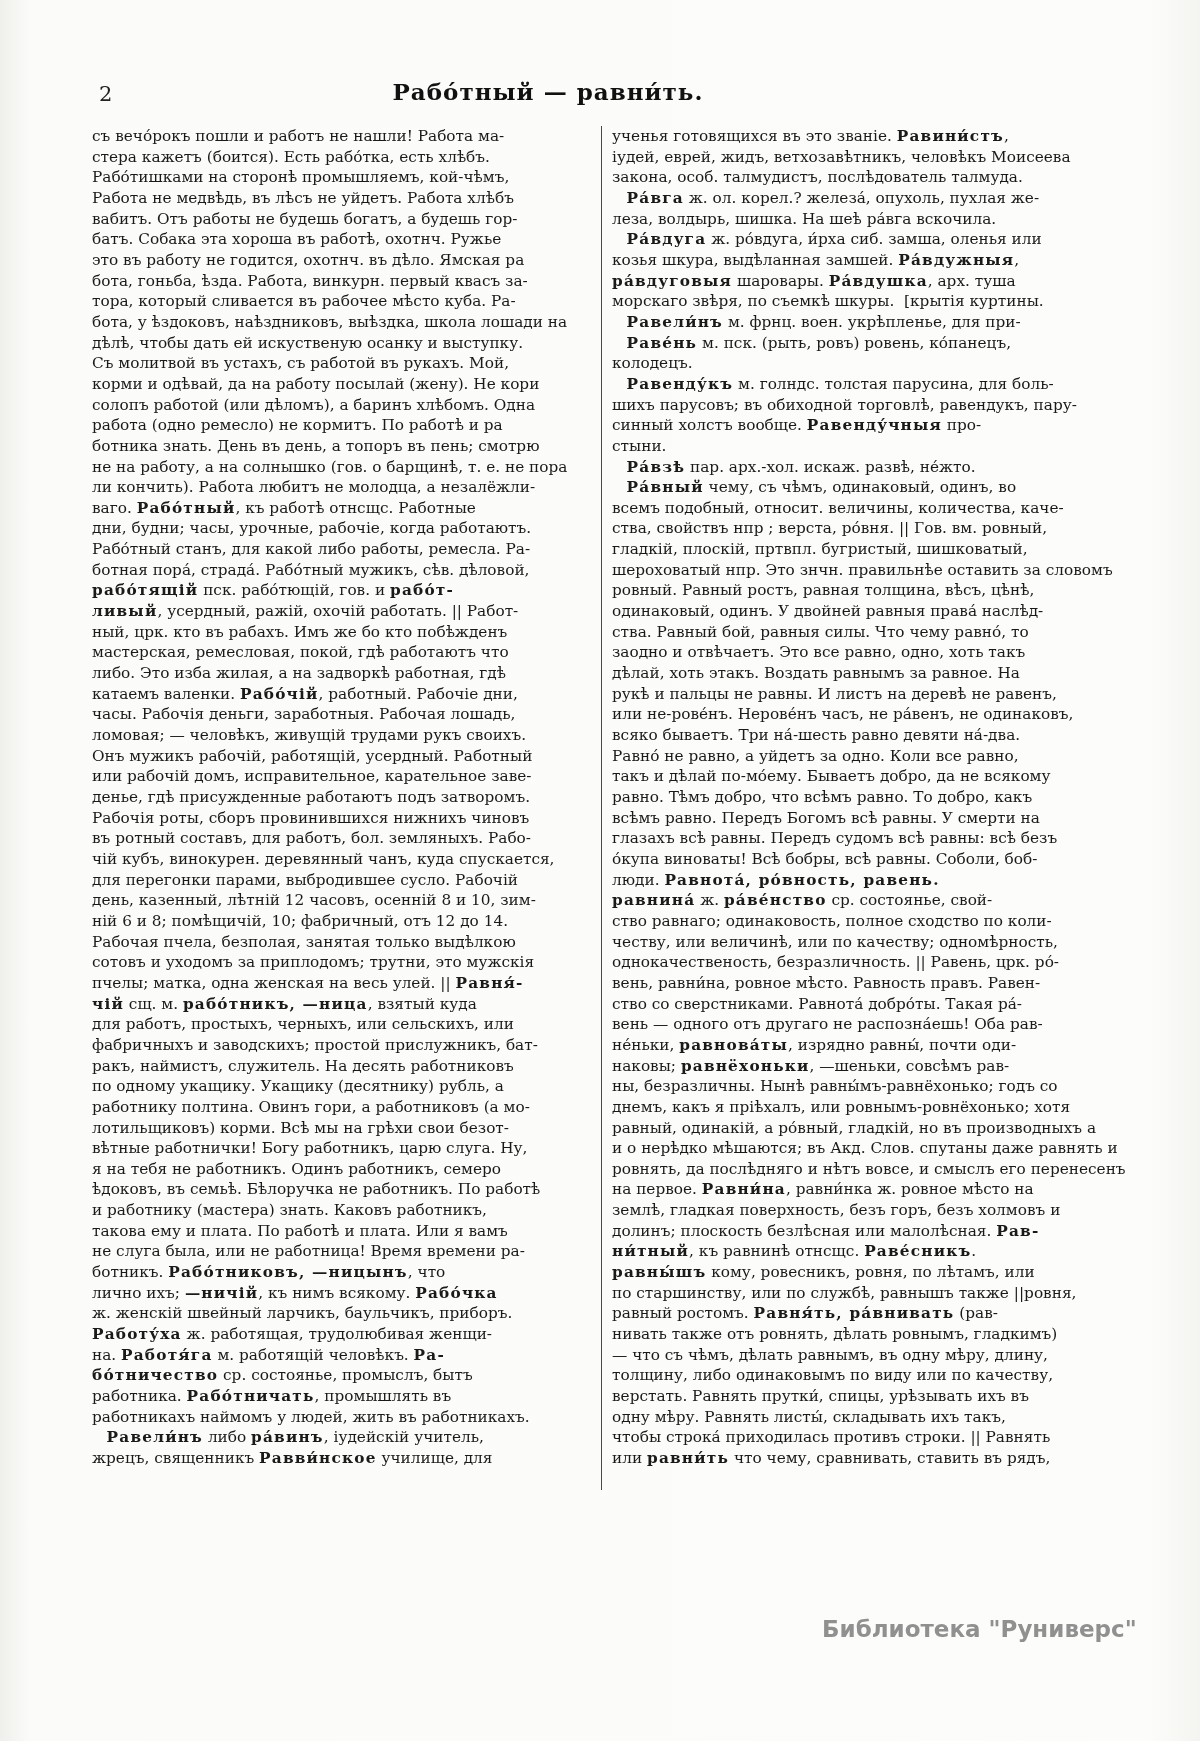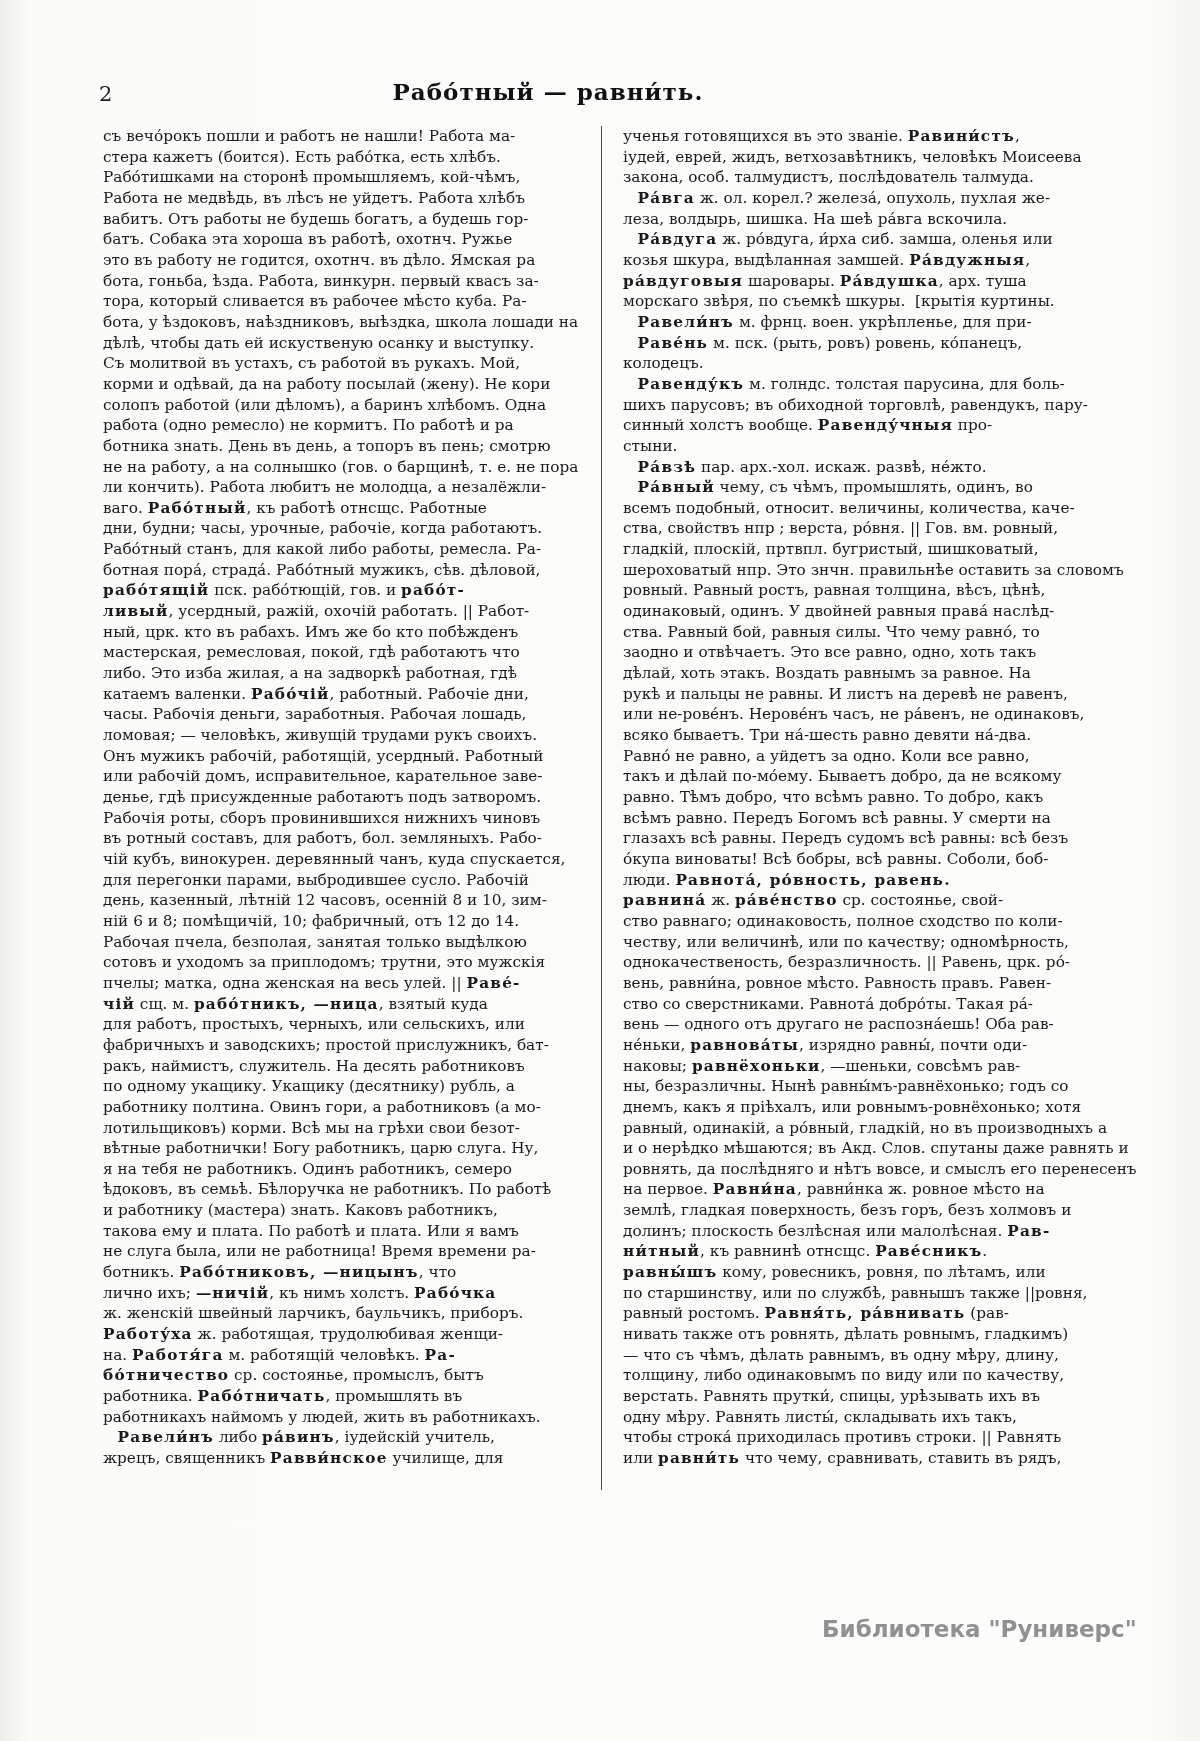--- a/index.html
+++ b/index.html
@@ -22,21 +22,20 @@
   .page-header {
     position: absolute; top: 78px; left: 0; width: 1096px;
     text-align: center;
     font-size: 23px; font-weight: 700;
     letter-spacing: 1px; color: #111;
   }
   .col {
     position: absolute; top: 126px;
     width: 502px;
     font-size: 15.3px;
-    margin-left: 11px;
   }
   .col-left  { left: 92px; }
   .col-right { left: 612px; }
   .divider {
     position: absolute; top: 126px; left: 601px;
     width: 1px; height: 1364px;
     background: #4a4a4a;
   }
   .line {
     white-space: pre;
@@ -97,36 +96,36 @@
       <div class="line"><span>или рабочій домъ, исправительное, карательное заве-</span></div>
       <div class="line"><span>денье, гдѣ присужденные работаютъ подъ затворомъ.</span></div>
       <div class="line"><span>Рабочія роты, сборъ провинившихся нижнихъ чиновъ</span></div>
       <div class="line"><span>въ ротный составъ, для работъ, бол. земляныхъ. Рабо-</span></div>
       <div class="line"><span>чій кубъ, винокурен. деревянный чанъ, куда спускается,</span></div>
       <div class="line"><span>для перегонки парами, выбродившее сусло. Рабочій</span></div>
       <div class="line"><span>день, казенный, лѣтній 12 часовъ, осенній 8 и 10, зим-</span></div>
       <div class="line"><span>ній 6 и 8; помѣщичій, 10; фабричный, отъ 12 до 14.</span></div>
       <div class="line"><span>Рабочая пчела, безполая, занятая только выдѣлкою</span></div>
       <div class="line"><span>сотовъ и уходомъ за приплодомъ; трутни, это мужскія</span></div>
-      <div class="line"><span>пчелы; матка, одна женская на весь улей. || </span><b>Раве́-</b><span></span></div>
+      <div class="line"><span>пчелы; матка, одна женская на весь улей. || </span><b>Равня́-</b><span></span></div>
       <div class="line"><span></span><b>чій</b><span> сщ. м. </span><b>рабо́тникъ, —ница</b><span>, взятый куда</span></div>
       <div class="line"><span>для работъ, простыхъ, черныхъ, или сельскихъ, или</span></div>
       <div class="line"><span>фабричныхъ и заводскихъ; простой прислужникъ, бат-</span></div>
       <div class="line"><span>ракъ, наймистъ, служитель. На десять работниковъ</span></div>
       <div class="line"><span>по одному укащику. Укащику (десятнику) рубль, а</span></div>
       <div class="line"><span>работнику полтина. Овинъ гори, а работниковъ (а мо-</span></div>
       <div class="line"><span>лотильщиковъ) корми. Всѣ мы на грѣхи свои безот-</span></div>
       <div class="line"><span>вѣтные работнички! Богу работникъ, царю слуга. Ну,</span></div>
       <div class="line"><span>я на тебя не работникъ. Одинъ работникъ, семеро</span></div>
       <div class="line"><span>ѣдоковъ, въ семьѣ. Бѣлоручка не работникъ. По работѣ</span></div>
       <div class="line"><span>и работнику (мастера) знать. Каковъ работникъ,</span></div>
       <div class="line"><span>такова ему и плата. По работѣ и плата. Или я вамъ</span></div>
       <div class="line"><span>не слуга была, или не работница! Время времени ра-</span></div>
       <div class="line"><span>ботникъ. </span><b>Рабо́тниковъ, —ницынъ</b><span>, что</span></div>
-      <div class="line"><span>лично ихъ; </span><b>—ничій</b><span>, къ нимъ холстъ. </span><b>Рабо́чка</b><span></span></div>
+      <div class="line"><span>лично ихъ; </span><b>—ничій</b><span>, къ нимъ всякому. </span><b>Рабо́чка</b><span></span></div>
       <div class="line"><span>ж. женскій швейный ларчикъ, баульчикъ, приборъ.</span></div>
       <div class="line"><span></span><b>Работу́ха</b><span> ж. работящая, трудолюбивая женщи-</span></div>
       <div class="line"><span>на. </span><b>Работя́га</b><span> м. работящій человѣкъ. </span><b>Ра-</b><span></span></div>
       <div class="line"><span></span><b>бо́тничество</b><span> ср. состоянье, промыслъ, бытъ</span></div>
       <div class="line"><span>работника. </span><b>Рабо́тничать</b><span>, промышлять въ</span></div>
       <div class="line"><span>работникахъ наймомъ у людей, жить въ работникахъ.</span></div>
       <div class="line"><span>   </span><b>Равели́нъ</b><span> либо </span><b>ра́винъ</b><span>, іудейскій учитель,</span></div>
       <div class="line"><span>жрецъ, священникъ </span><b>Равви́нское</b><span> училище, для</span></div>
     </div>
   <div class="col col-right" id="col-right">
@@ -140,21 +139,21 @@
       <div class="line"><span></span><b>ра́вдуговыя</b><span> шаровары. </span><b>Ра́вдушка</b><span>, арх. туша</span></div>
       <div class="line"><span>морскаго звѣря, по съемкѣ шкуры.  [крытія куртины.</span></div>
       <div class="line"><span>   </span><b>Равели́нъ</b><span> м. фрнц. воен. укрѣпленье, для при-</span></div>
       <div class="line"><span>   </span><b>Раве́нь</b><span> м. пск. (рыть, ровъ) ровень, ко́панецъ,</span></div>
       <div class="line"><span>колодецъ.</span></div>
       <div class="line"><span>   </span><b>Равенду́къ</b><span> м. голндс. толстая парусина, для боль-</span></div>
       <div class="line"><span>шихъ парусовъ; въ обиходной торговлѣ, равендукъ, пару-</span></div>
       <div class="line"><span>синный холстъ вообще. </span><b>Равенду́чныя</b><span> про-</span></div>
       <div class="line"><span>стыни.</span></div>
       <div class="line"><span>   </span><b>Ра́взѣ</b><span> пар. арх.-хол. искаж. развѣ, не́жто.</span></div>
-      <div class="line"><span>   </span><b>Ра́вный</b><span> чему, съ чѣмъ, промышлять, одинъ, во</span></div>
+      <div class="line"><span>   </span><b>Ра́вный</b><span> чему, съ чѣмъ, одинаковый, одинъ, во</span></div>
       <div class="line"><span>всемъ подобный, относит. величины, количества, каче-</span></div>
       <div class="line"><span>ства, свойствъ нпр ; верста, ро́вня. || Гов. вм. ровный,</span></div>
       <div class="line"><span>гладкій, плоскій, пртвпл. бугристый, шишковатый,</span></div>
       <div class="line"><span>шероховатый нпр. Это знчн. правильнѣе оставить за словомъ</span></div>
       <div class="line"><span>ровный. Равный ростъ, равная толщина, вѣсъ, цѣнѣ,</span></div>
       <div class="line"><span>одинаковый, одинъ. У двойней равныя права́ наслѣд-</span></div>
       <div class="line"><span>ства. Равный бой, равныя силы. Что чему равно́, то</span></div>
       <div class="line"><span>заодно и отвѣчаетъ. Это все равно, одно, хоть такъ</span></div>
       <div class="line"><span>дѣлай, хоть этакъ. Воздать равнымъ за равное. На</span></div>
       <div class="line"><span>рукѣ и пальцы не равны. И листъ на деревѣ не равенъ,</span></div>

